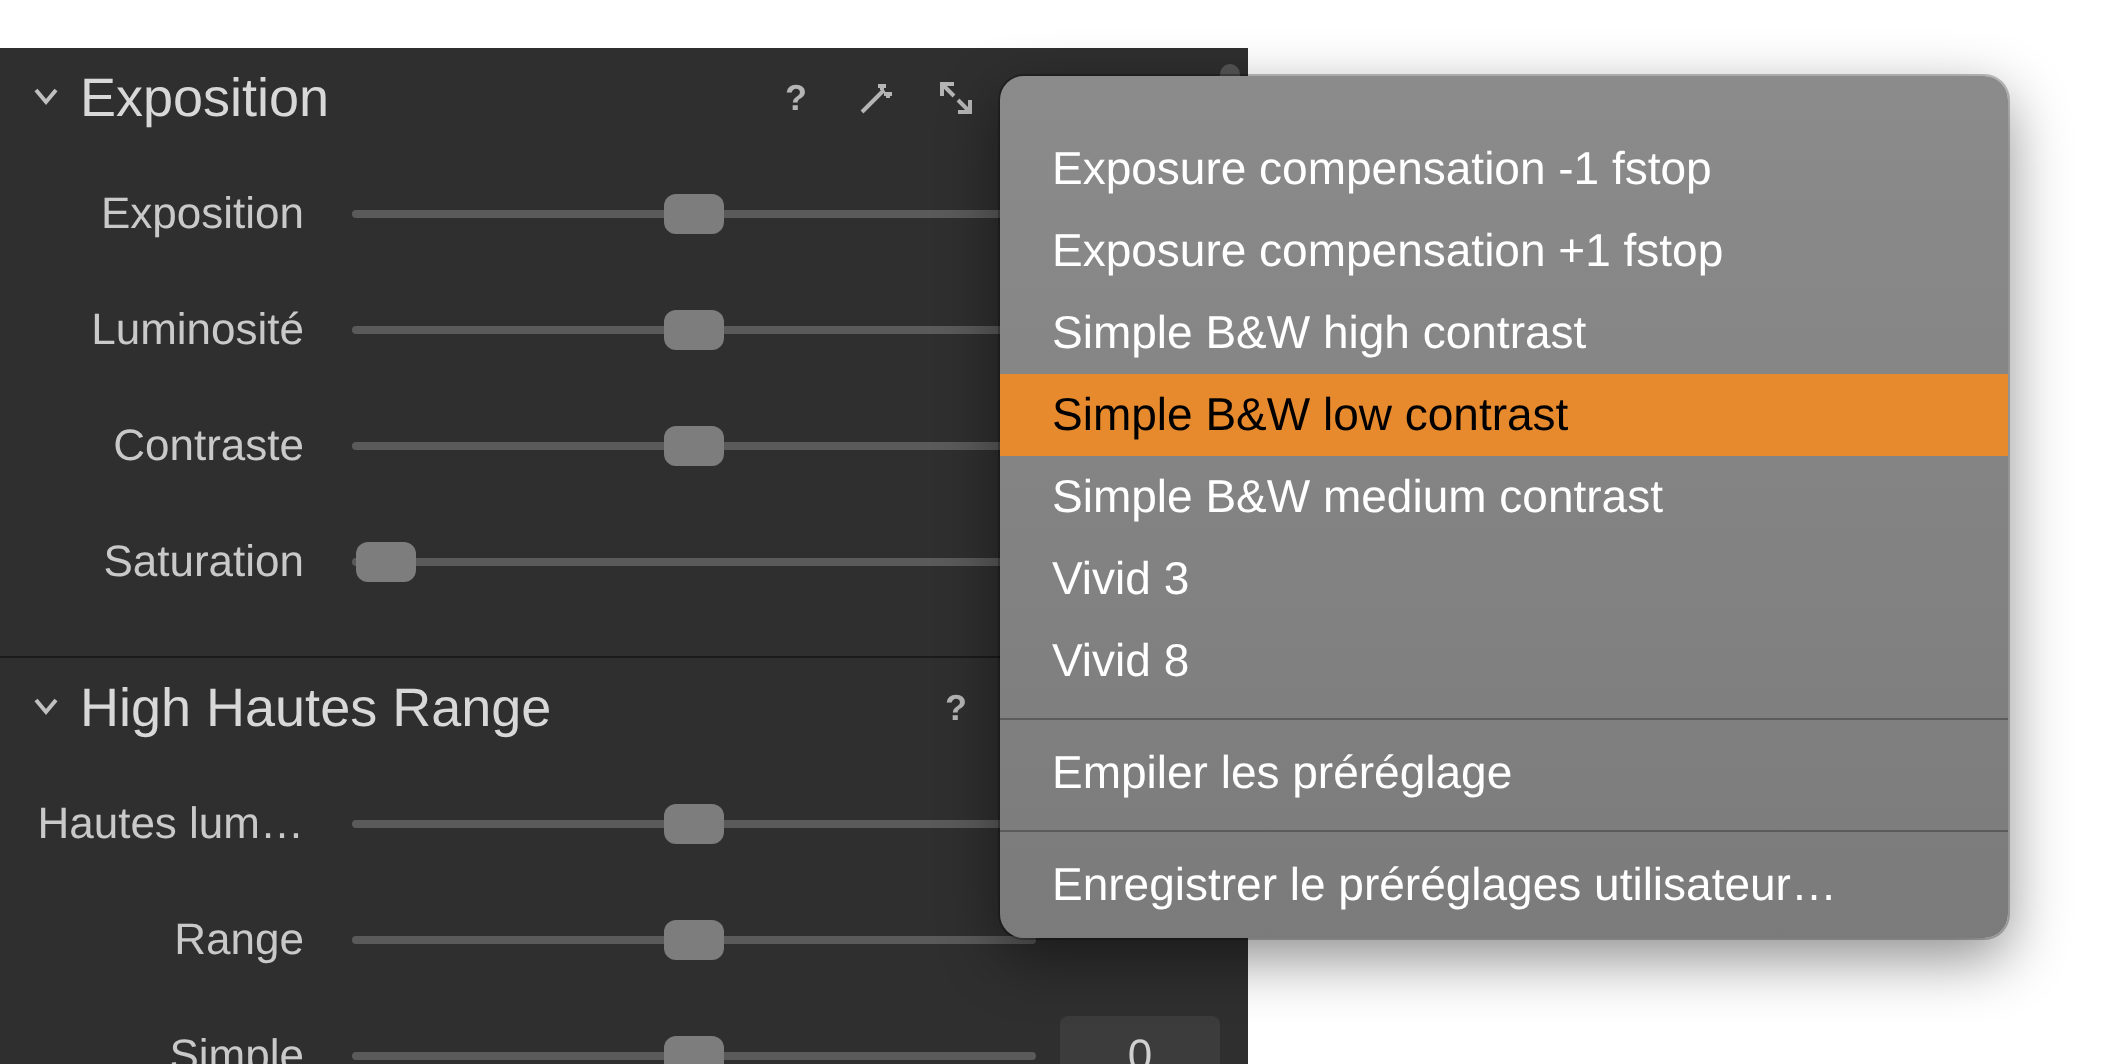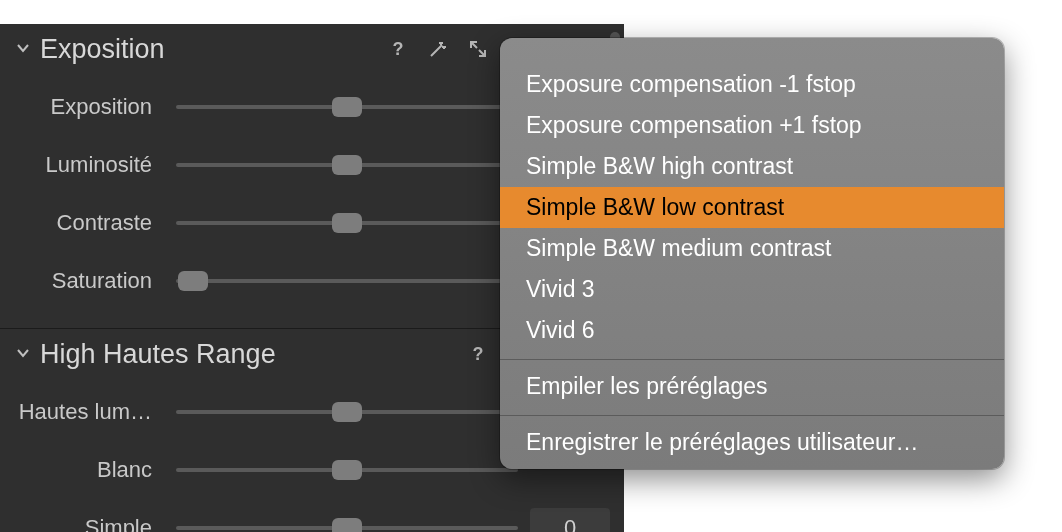--- a/index.html
+++ b/index.html
@@ -269,21 +269,21 @@
     <div class="slider-rows">
       <div class="slider-row">
         <div class="slider-label">Hautes lum…</div>
         <div class="slider-track">
           <div class="track-line"></div>
           <div class="slider-thumb" style="left:50%"></div>
         </div>
         <div class="value-box hidden"></div>
       </div>
       <div class="slider-row">
-        <div class="slider-label">Blanc</div>
+        <div class="slider-label">Range</div>
         <div class="slider-track">
           <div class="track-line"></div>
           <div class="slider-thumb" style="left:50%"></div>
         </div>
         <div class="value-box hidden"></div>
       </div>
       <div class="slider-row">
         <div class="slider-label">Simple</div>
         <div class="slider-track">
           <div class="track-line"></div>
@@ -299,23 +299,23 @@
 </div>
 
 <div class="popup">
   <div class="popup-section">
     <div class="popup-item">Exposure compensation -1 fstop</div>
     <div class="popup-item">Exposure compensation +1 fstop</div>
     <div class="popup-item">Simple B&amp;W high contrast</div>
     <div class="popup-item selected">Simple B&amp;W low contrast</div>
     <div class="popup-item">Simple B&amp;W medium contrast</div>
     <div class="popup-item">Vivid 3</div>
-    <div class="popup-item">Vivid 6</div>
+    <div class="popup-item">Vivid 8</div>
   </div>
   <div class="popup-divider"></div>
   <div class="popup-section">
-    <div class="popup-item">Empiler les préréglages</div>
+    <div class="popup-item">Empiler les préréglage</div>
   </div>
   <div class="popup-divider"></div>
   <div class="popup-section">
     <div class="popup-item">Enregistrer le préréglages utilisateur…</div>
   </div>
 </div>
 
 </body></html>

